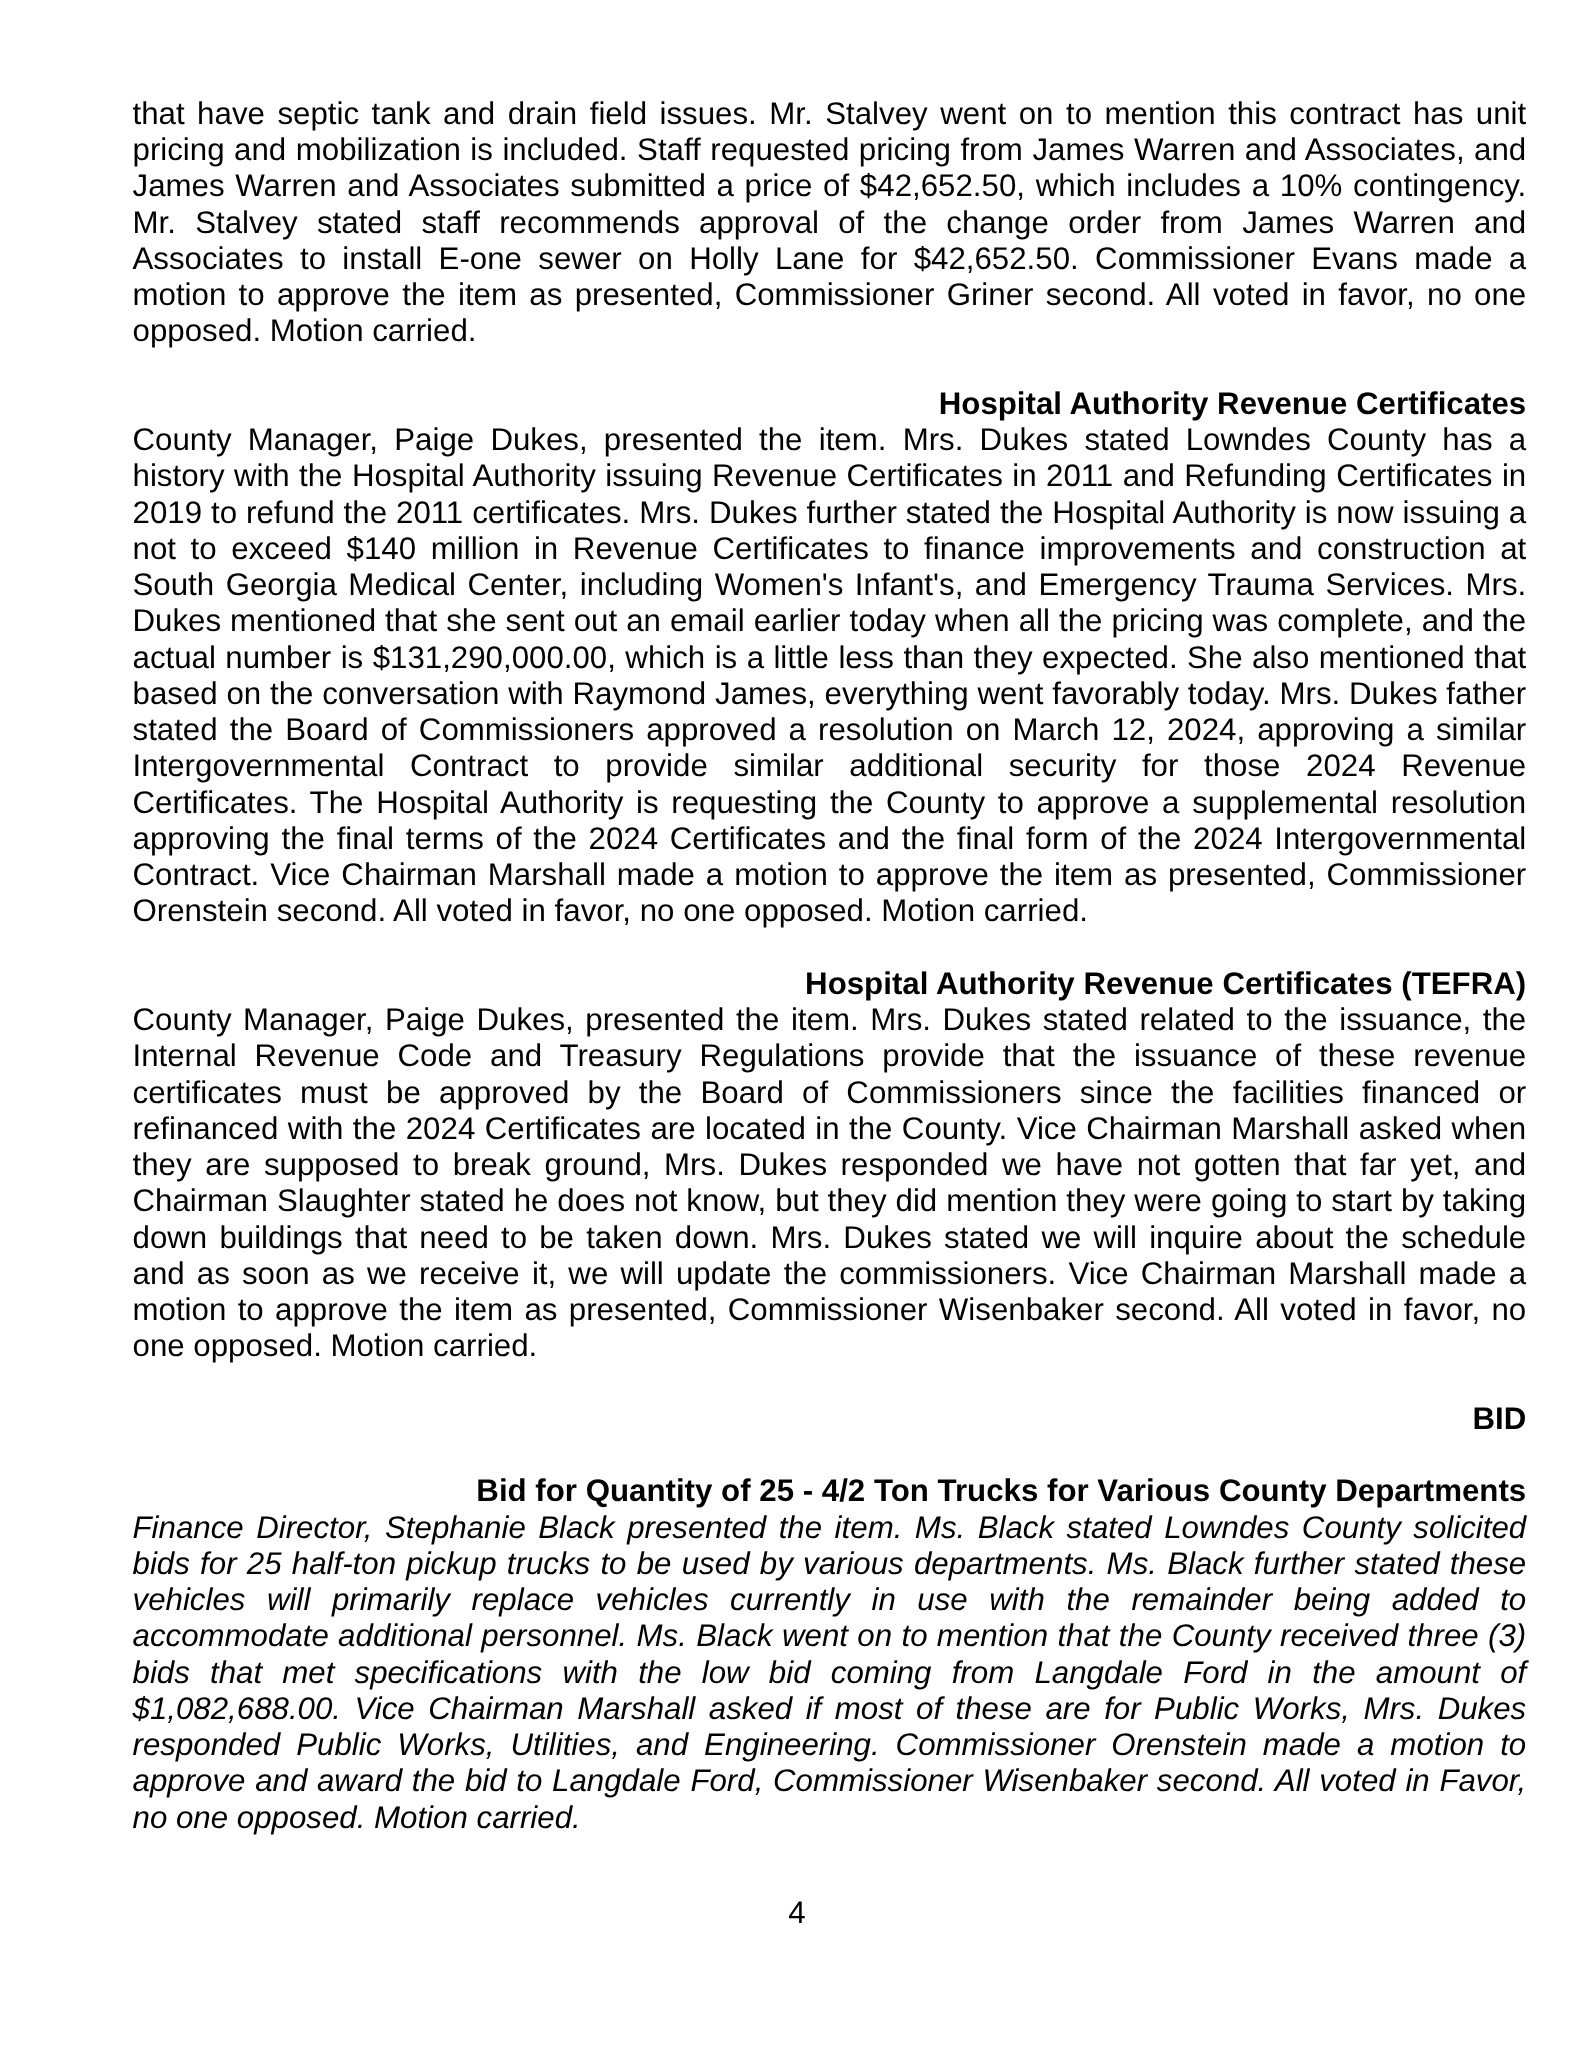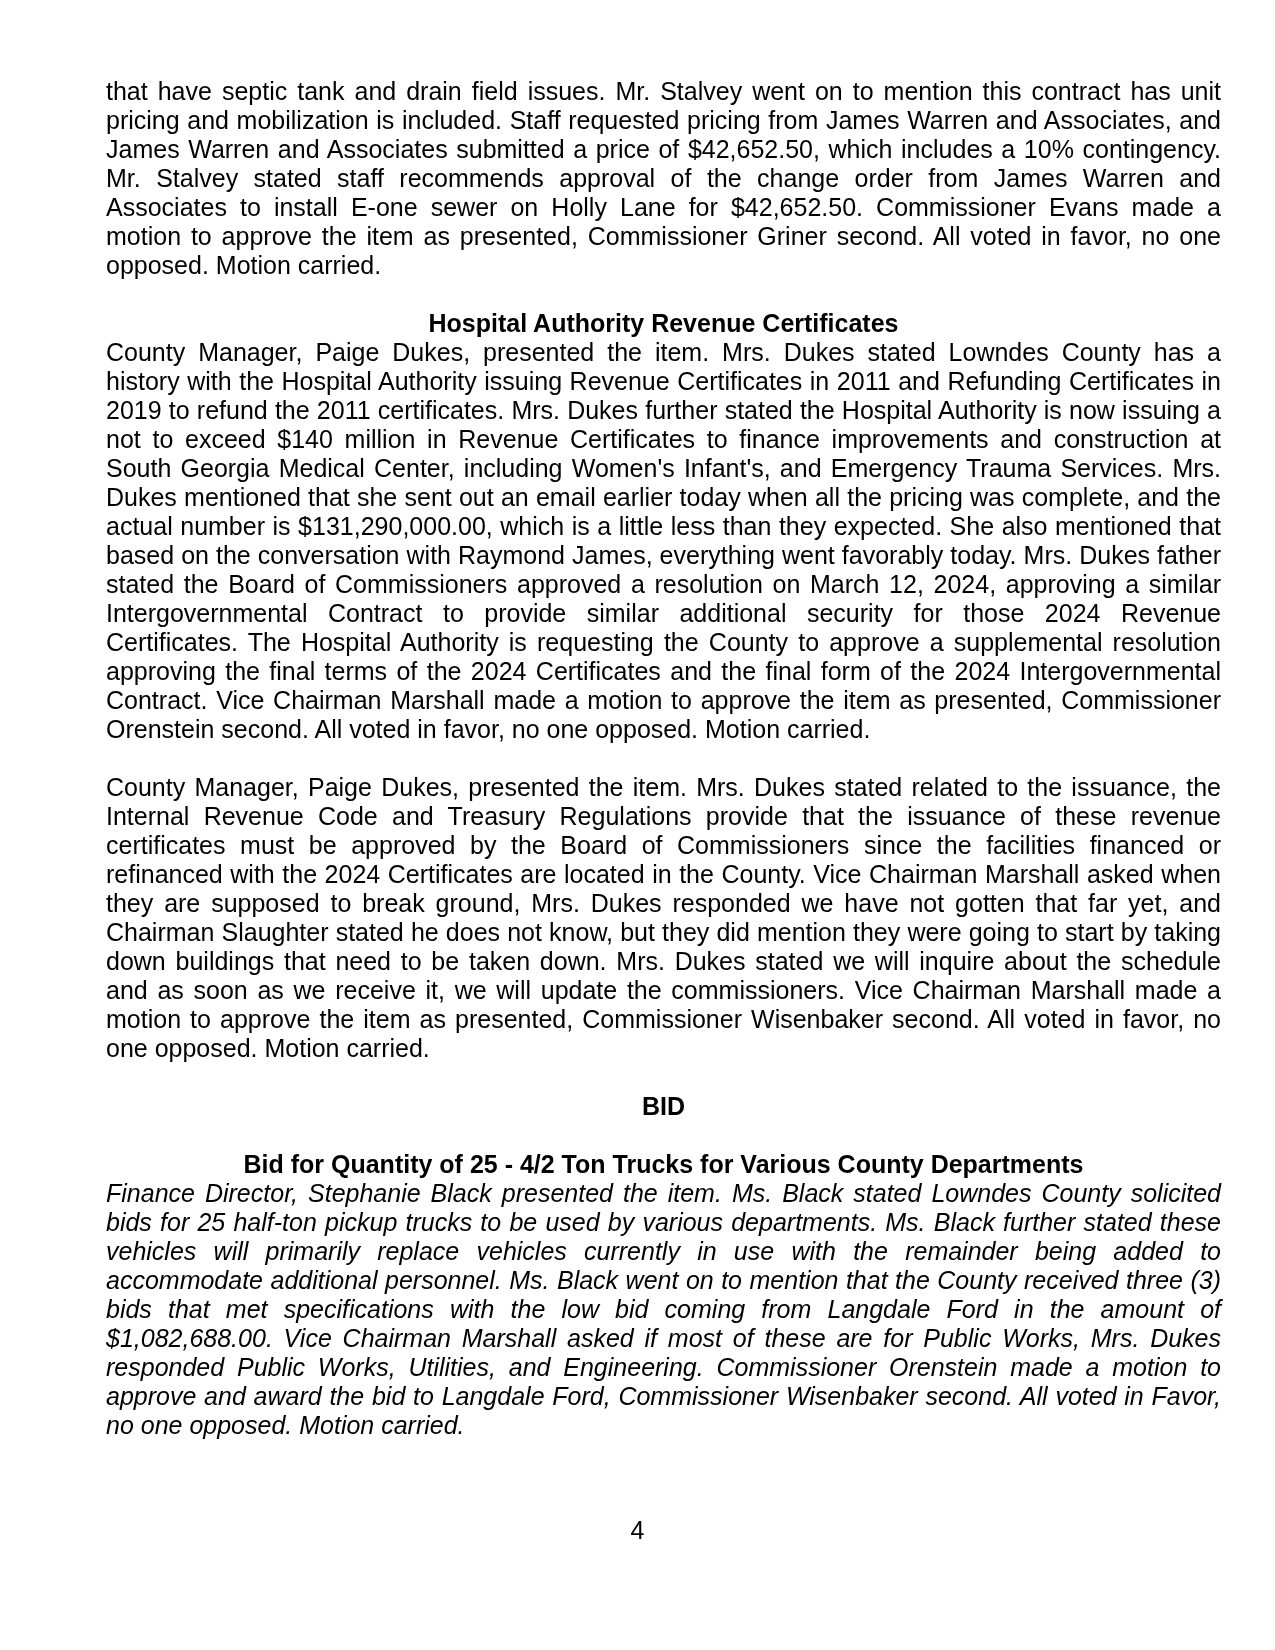--- a/index.html
+++ b/index.html
@@ -30,21 +30,21 @@
     text-align: justify;
     text-justify: inter-word;
   }
   .para:last-child {
     margin-bottom: 0;
     font-style: italic;
   }
   .heading {
     font-weight: 700;
     margin: 0;
-    text-align: center;
+    text-align: right;
   }
   .heading.standalone {
     margin-bottom: 29px;
   }
   .footer {
     position: absolute;
     top: 1516px;
     left: 0;
     width: 1275px;
     text-align: center;
@@ -55,20 +55,21 @@
 
 <div class="page">
   <div class="content">
 
     <p class="para">that have septic tank and drain field issues. Mr. Stalvey went on to mention this contract has unit pricing and mobilization is included. Staff requested pricing from James Warren and Associates, and James Warren and Associates submitted a price of $42,652.50, which includes a 10% contingency. Mr. Stalvey stated staff recommends approval of the change order from James Warren and Associates to install E-one sewer on Holly Lane for $42,652.50. Commissioner Evans made a motion to approve the item as presented, Commissioner Griner second. All voted in favor, no one opposed. Motion carried.</p>
 
     <div class="heading">Hospital Authority Revenue Certificates</div>
 
     <p class="para">County Manager, Paige Dukes, presented the item. Mrs. Dukes stated Lowndes County has a history with the Hospital Authority issuing Revenue Certificates in 2011 and Refunding Certificates in 2019 to refund the 2011 certificates. Mrs. Dukes further stated the Hospital Authority is now issuing a not to exceed $140 million in Revenue Certificates to finance improvements and construction at South Georgia Medical Center, including Women's Infant's, and Emergency Trauma Services. Mrs. Dukes mentioned that she sent out an email earlier today when all the pricing was complete, and the actual number is $131,290,000.00, which is a little less than they expected. She also mentioned that based on the conversation with Raymond James, everything went favorably today. Mrs. Dukes father stated the Board of Commissioners approved a resolution on March 12, 2024, approving a similar Intergovernmental Contract to provide similar additional security for those 2024 Revenue Certificates. The Hospital Authority is requesting the County to approve a supplemental resolution approving the final terms of the 2024 Certificates and the final form of the 2024 Intergovernmental Contract. Vice Chairman Marshall made a motion to approve the item as presented, Commissioner Orenstein second. All voted in favor, no one opposed. Motion carried.</p>
 
+    <div class="heading">Hospital Authority Revenue Certificates (TEFRA)</div>
 
     <p class="para">County Manager, Paige Dukes, presented the item. Mrs. Dukes stated related to the issuance, the Internal Revenue Code and Treasury Regulations provide that the issuance of these revenue certificates must be approved by the Board of Commissioners since the facilities financed or refinanced with the 2024 Certificates are located in the County. Vice Chairman Marshall asked when they are supposed to break ground, Mrs. Dukes responded we have not gotten that far yet, and Chairman Slaughter stated he does not know, but they did mention they were going to start by taking down buildings that need to be taken down. Mrs. Dukes stated we will inquire about the schedule and as soon as we receive it, we will update the commissioners. Vice Chairman Marshall made a motion to approve the item as presented, Commissioner Wisenbaker second. All voted in favor, no one opposed. Motion carried.</p>
 
     <div class="heading standalone">BID</div>
 
     <div class="heading">Bid for Quantity of 25 - 4/2 Ton Trucks for Various County Departments</div>
 
     <p class="para">Finance Director, Stephanie Black presented the item. Ms. Black stated Lowndes County solicited bids for 25 half-ton pickup trucks to be used by various departments. Ms. Black further stated these vehicles will primarily replace vehicles currently in use with the remainder being added to accommodate additional personnel. Ms. Black went on to mention that the County received three (3) bids that met specifications with the low bid coming from Langdale Ford in the amount of $1,082,688.00. Vice Chairman Marshall asked if most of these are for Public Works, Mrs. Dukes responded Public Works, Utilities, and Engineering. Commissioner Orenstein made a motion to approve and award the bid to Langdale Ford, Commissioner Wisenbaker second. All voted in Favor, no one opposed. Motion carried.</p>
 
   </div>

